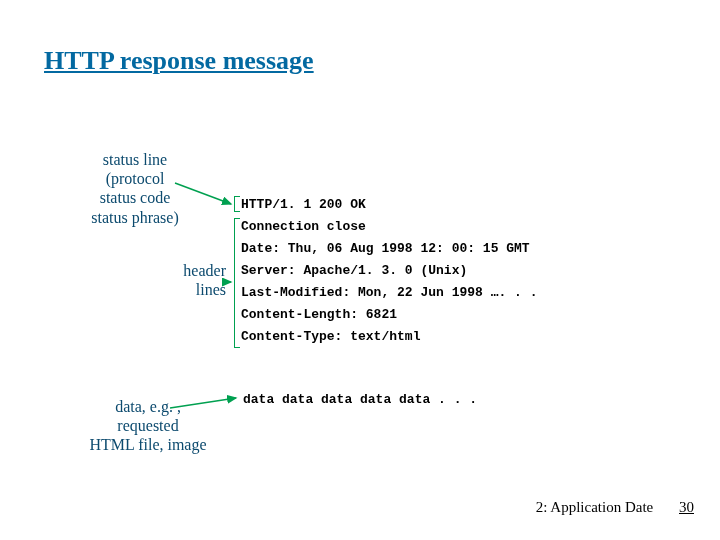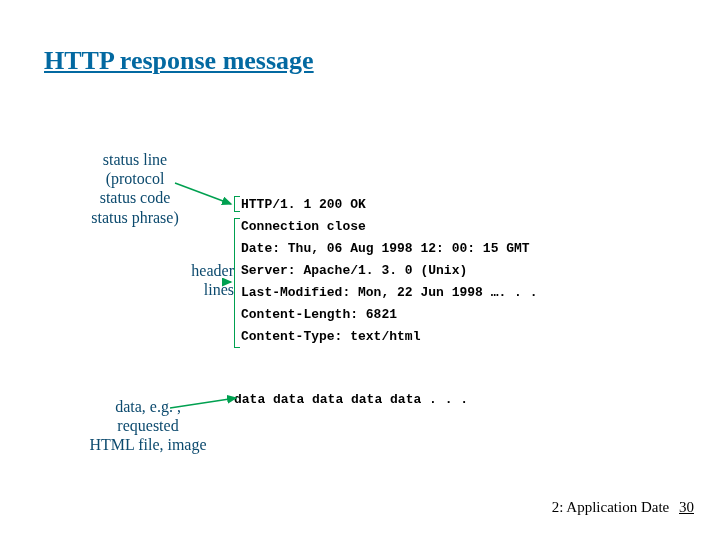--- a/index.html
+++ b/index.html
@@ -23,42 +23,42 @@
   }
   .label {
     position: absolute;
     font-family: "Comic Sans MS", "Comic Sans", cursive;
     font-size: 16px;
     color: #0c4a6e;
     text-align: center;
     line-height: 1.2;
   }
   .label-status { top: 150px; left: 70px; width: 130px; text-align: center; }
-  .label-header { top: 261px; left: 164px; width: 70px; text-align: right; }
+  .label-header { top: 261px; left: 156px; width: 70px; text-align: right; }
   .label-data   { top: 397px; left: 68px; width: 160px; text-align: center; }
   .mono {
     position: absolute;
     font-family: "Courier New", Courier, monospace;
     font-size: 13px;
     font-weight: bold;
     color: #000;
     line-height: 22px;
     white-space: pre;
   }
   .mono-block { top: 194px; left: 241px; }
-  .mono-data  { top: 389px; left: 234px; }
+  .mono-data  { top: 389px; left: 243px; }
   .footer {
     position: absolute;
     bottom: 24px;
     right: 26px;
     font-family: "Comic Sans MS", "Comic Sans", cursive;
     font-size: 15px;
     color: #000;
   }
-  .footer .num { margin-left: 6px; text-decoration: underline; }
+  .footer .num { margin-left: 22px; text-decoration: underline; }
   .bracket {
     position: absolute;
     border-left: 1.5px solid #00a050;
     border-top: 1.5px solid #00a050;
     border-bottom: 1.5px solid #00a050;
   }
   .bracket-status { top: 196px; left: 234px; width: 6px; height: 16px; }
   .bracket-header { top: 218px; left: 234px; width: 6px; height: 130px; }
   svg.arrow { position: absolute; overflow: visible; }
 </style>

